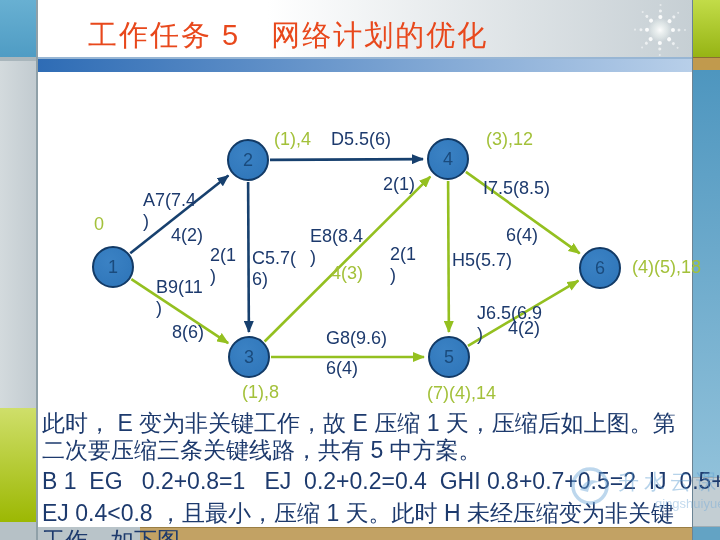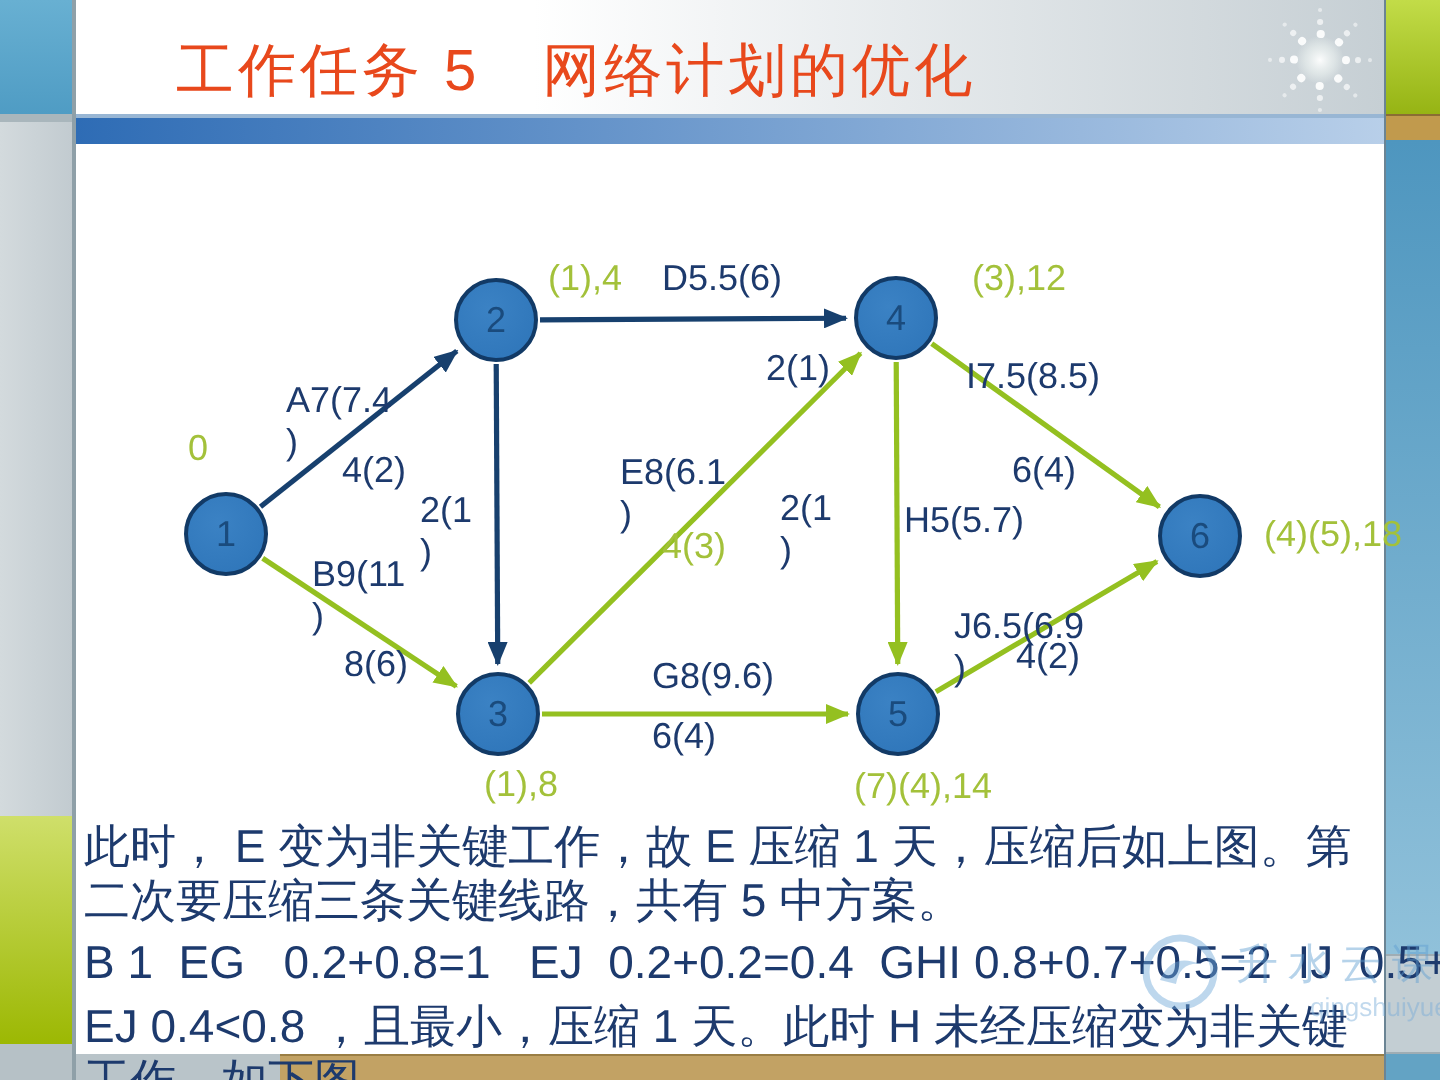--- a/index.html
+++ b/index.html
@@ -110,24 +110,26 @@
 <div id="diagram-layer" class="abs">
     <div class="lbl green" style="left: 94px; top: 214px;">0</div>
     <div class="lbl navy" style="left: 143px; top: 190px;">A7(7.4
 )</div>
     <div class="lbl navy" style="left: 171px; top: 225px;">4(2)</div>
     <div class="lbl navy" style="left: 156px; top: 277px;">B9(11
 )</div>
     <div class="lbl navy" style="left: 172px; top: 322px;">8(6)</div>
     <div class="lbl navy" style="left: 210px; top: 245px;">2(1
 )</div>
+    <div class="lbl navy" style="left: 252px; top: 248px;">C5.7(
+6)</div>
     <div class="lbl green" style="left: 274px; top: 129px;">(1),4</div>
     <div class="lbl navy" style="left: 331px; top: 129px;">D5.5(6)</div>
     <div class="lbl navy" style="left: 335px; top: 174px; margin-left: 48px;">2(1)</div>
-    <div class="lbl navy" style="left: 310px; top: 226px;">E8(6.1
+    <div class="lbl navy" style="left: 310px; top: 226px;">E8(8.4
 )</div>
     <div class="lbl green" style="left: 331px; top: 263px;">4(3)</div>
     <div class="lbl navy" style="left: 390px; top: 244px;">2(1
 )</div>
     <div class="lbl navy" style="left: 452px; top: 250px;">H5(5.7)</div>
     <div class="lbl green" style="left: 486px; top: 129px;">(3),12</div>
     <div class="lbl navy" style="left: 483px; top: 178px;">I7.5(8.5)</div>
     <div class="lbl navy" style="left: 506px; top: 225px;">6(4)</div>
     <div class="lbl green" style="left: 632px; top: 257px;">(4)(5),18</div>
     <div class="lbl navy" style="left: 477px; top: 287px; margin-top: 16px;">J6.5(6.9

